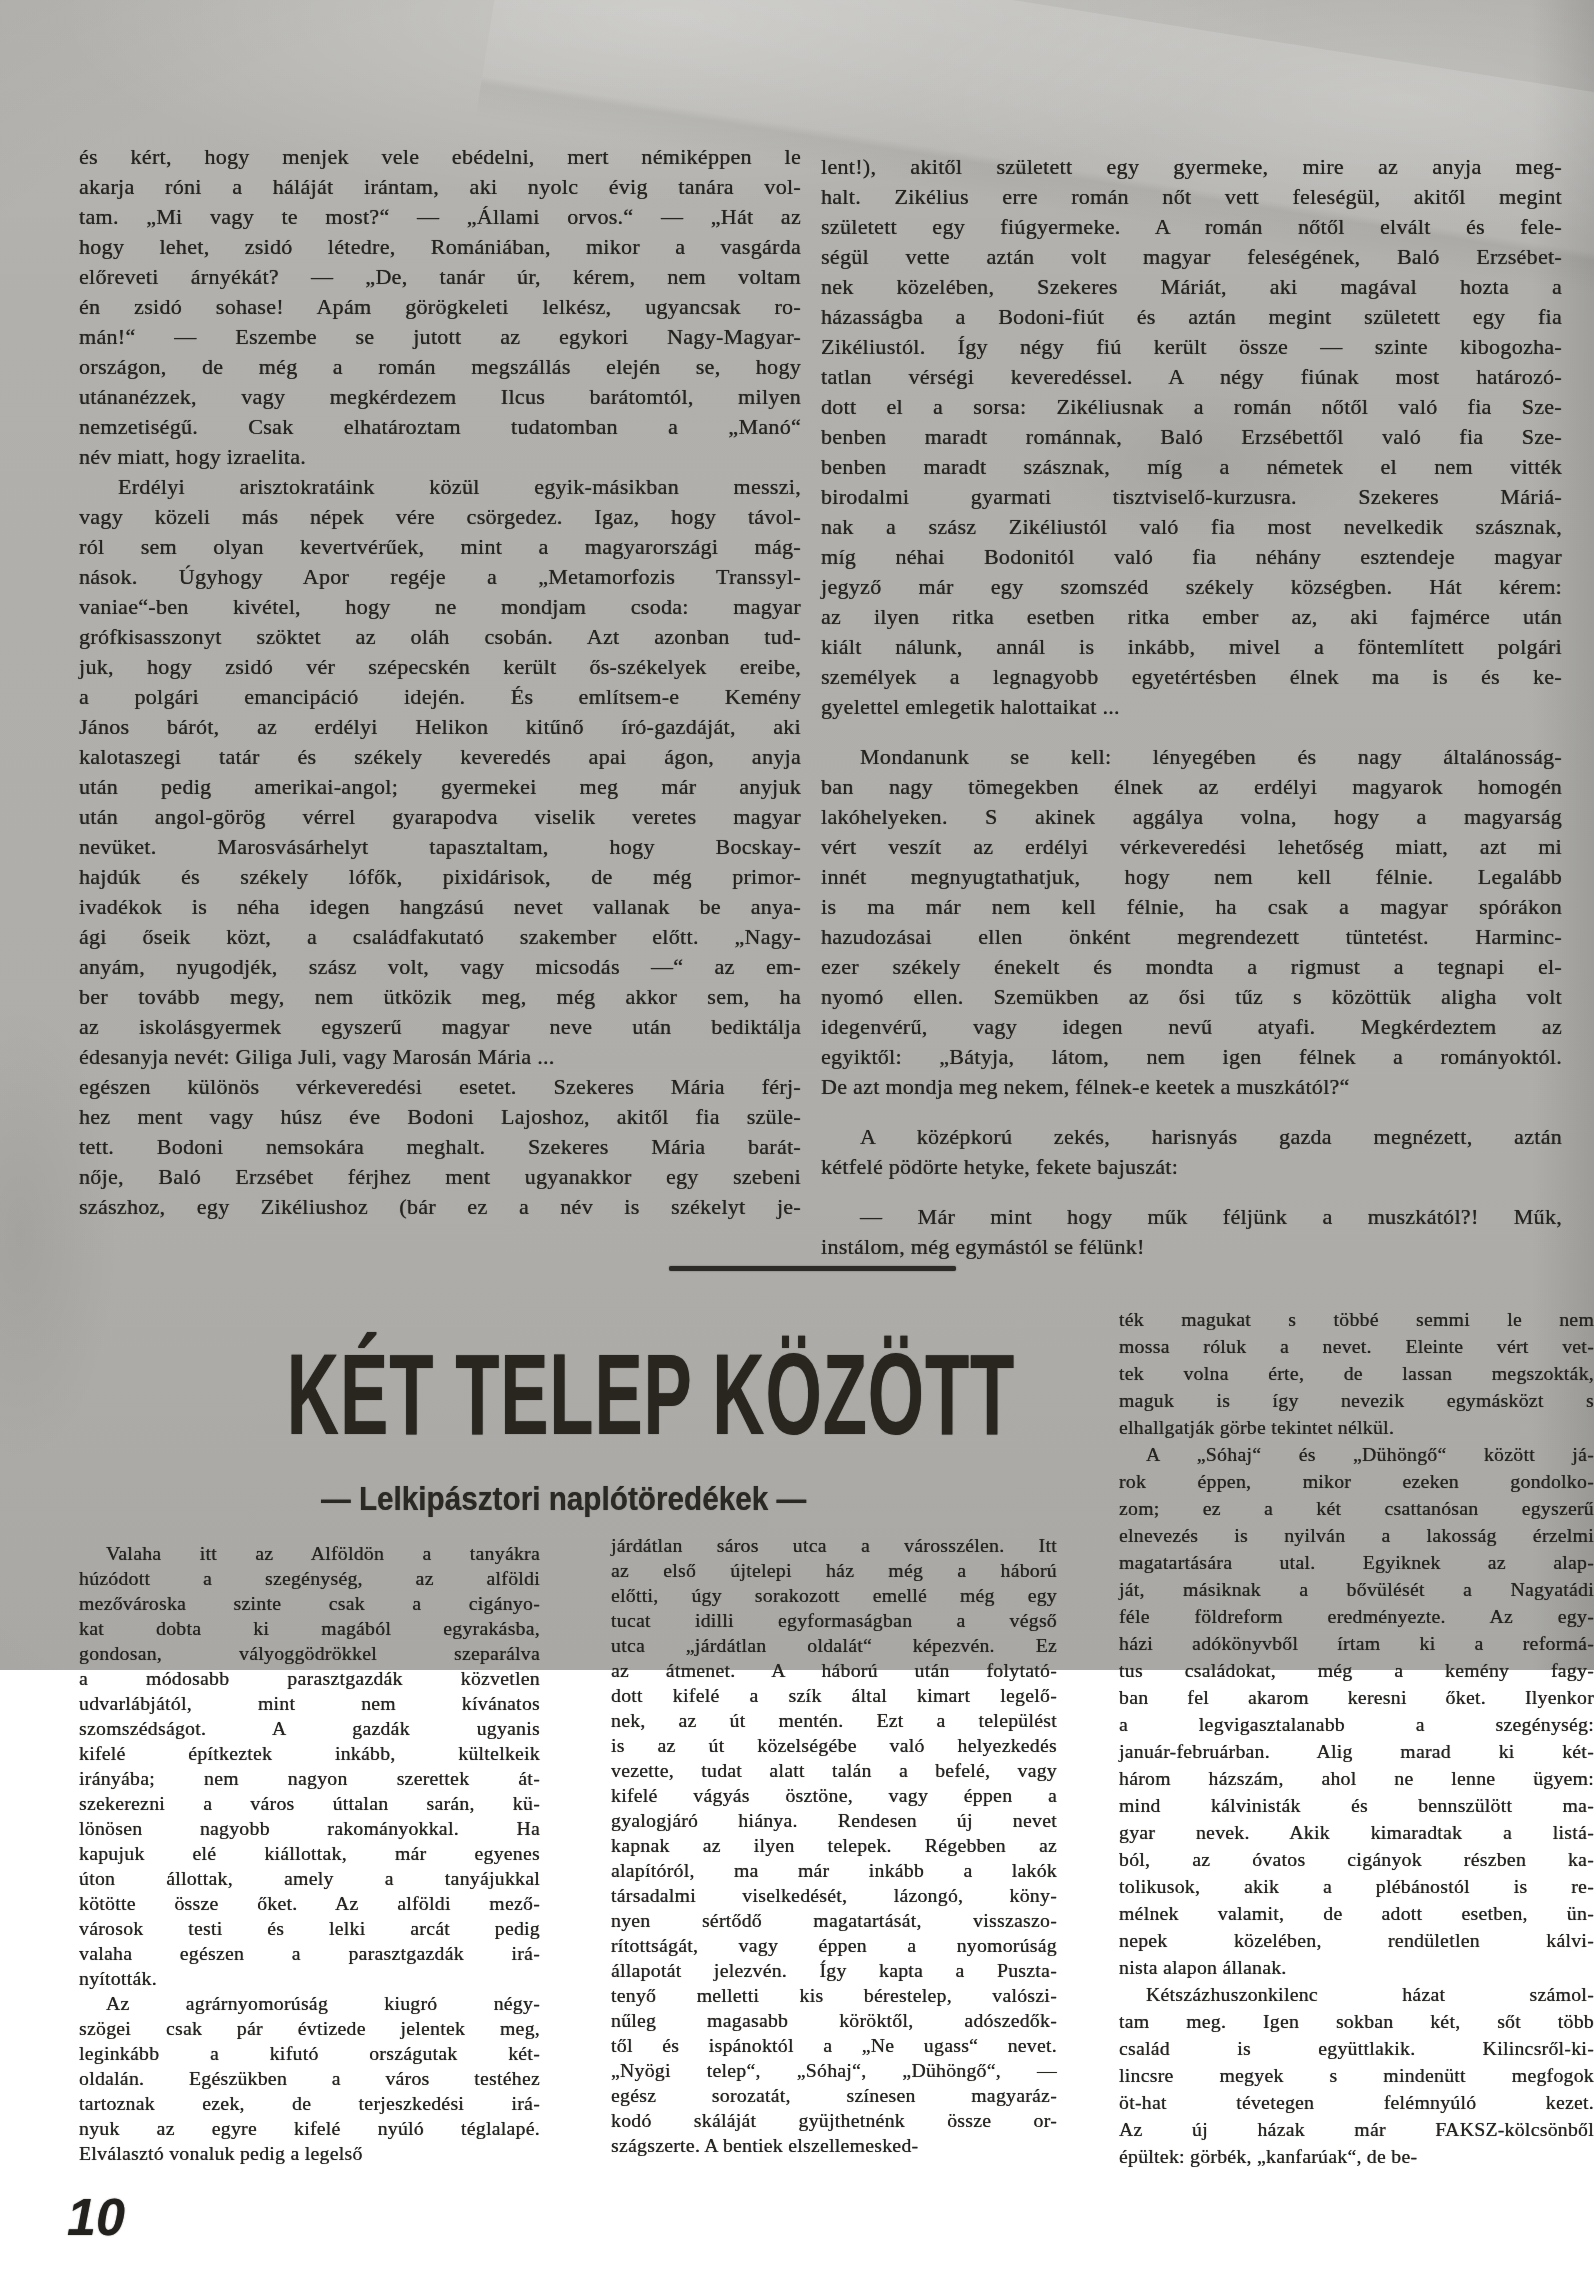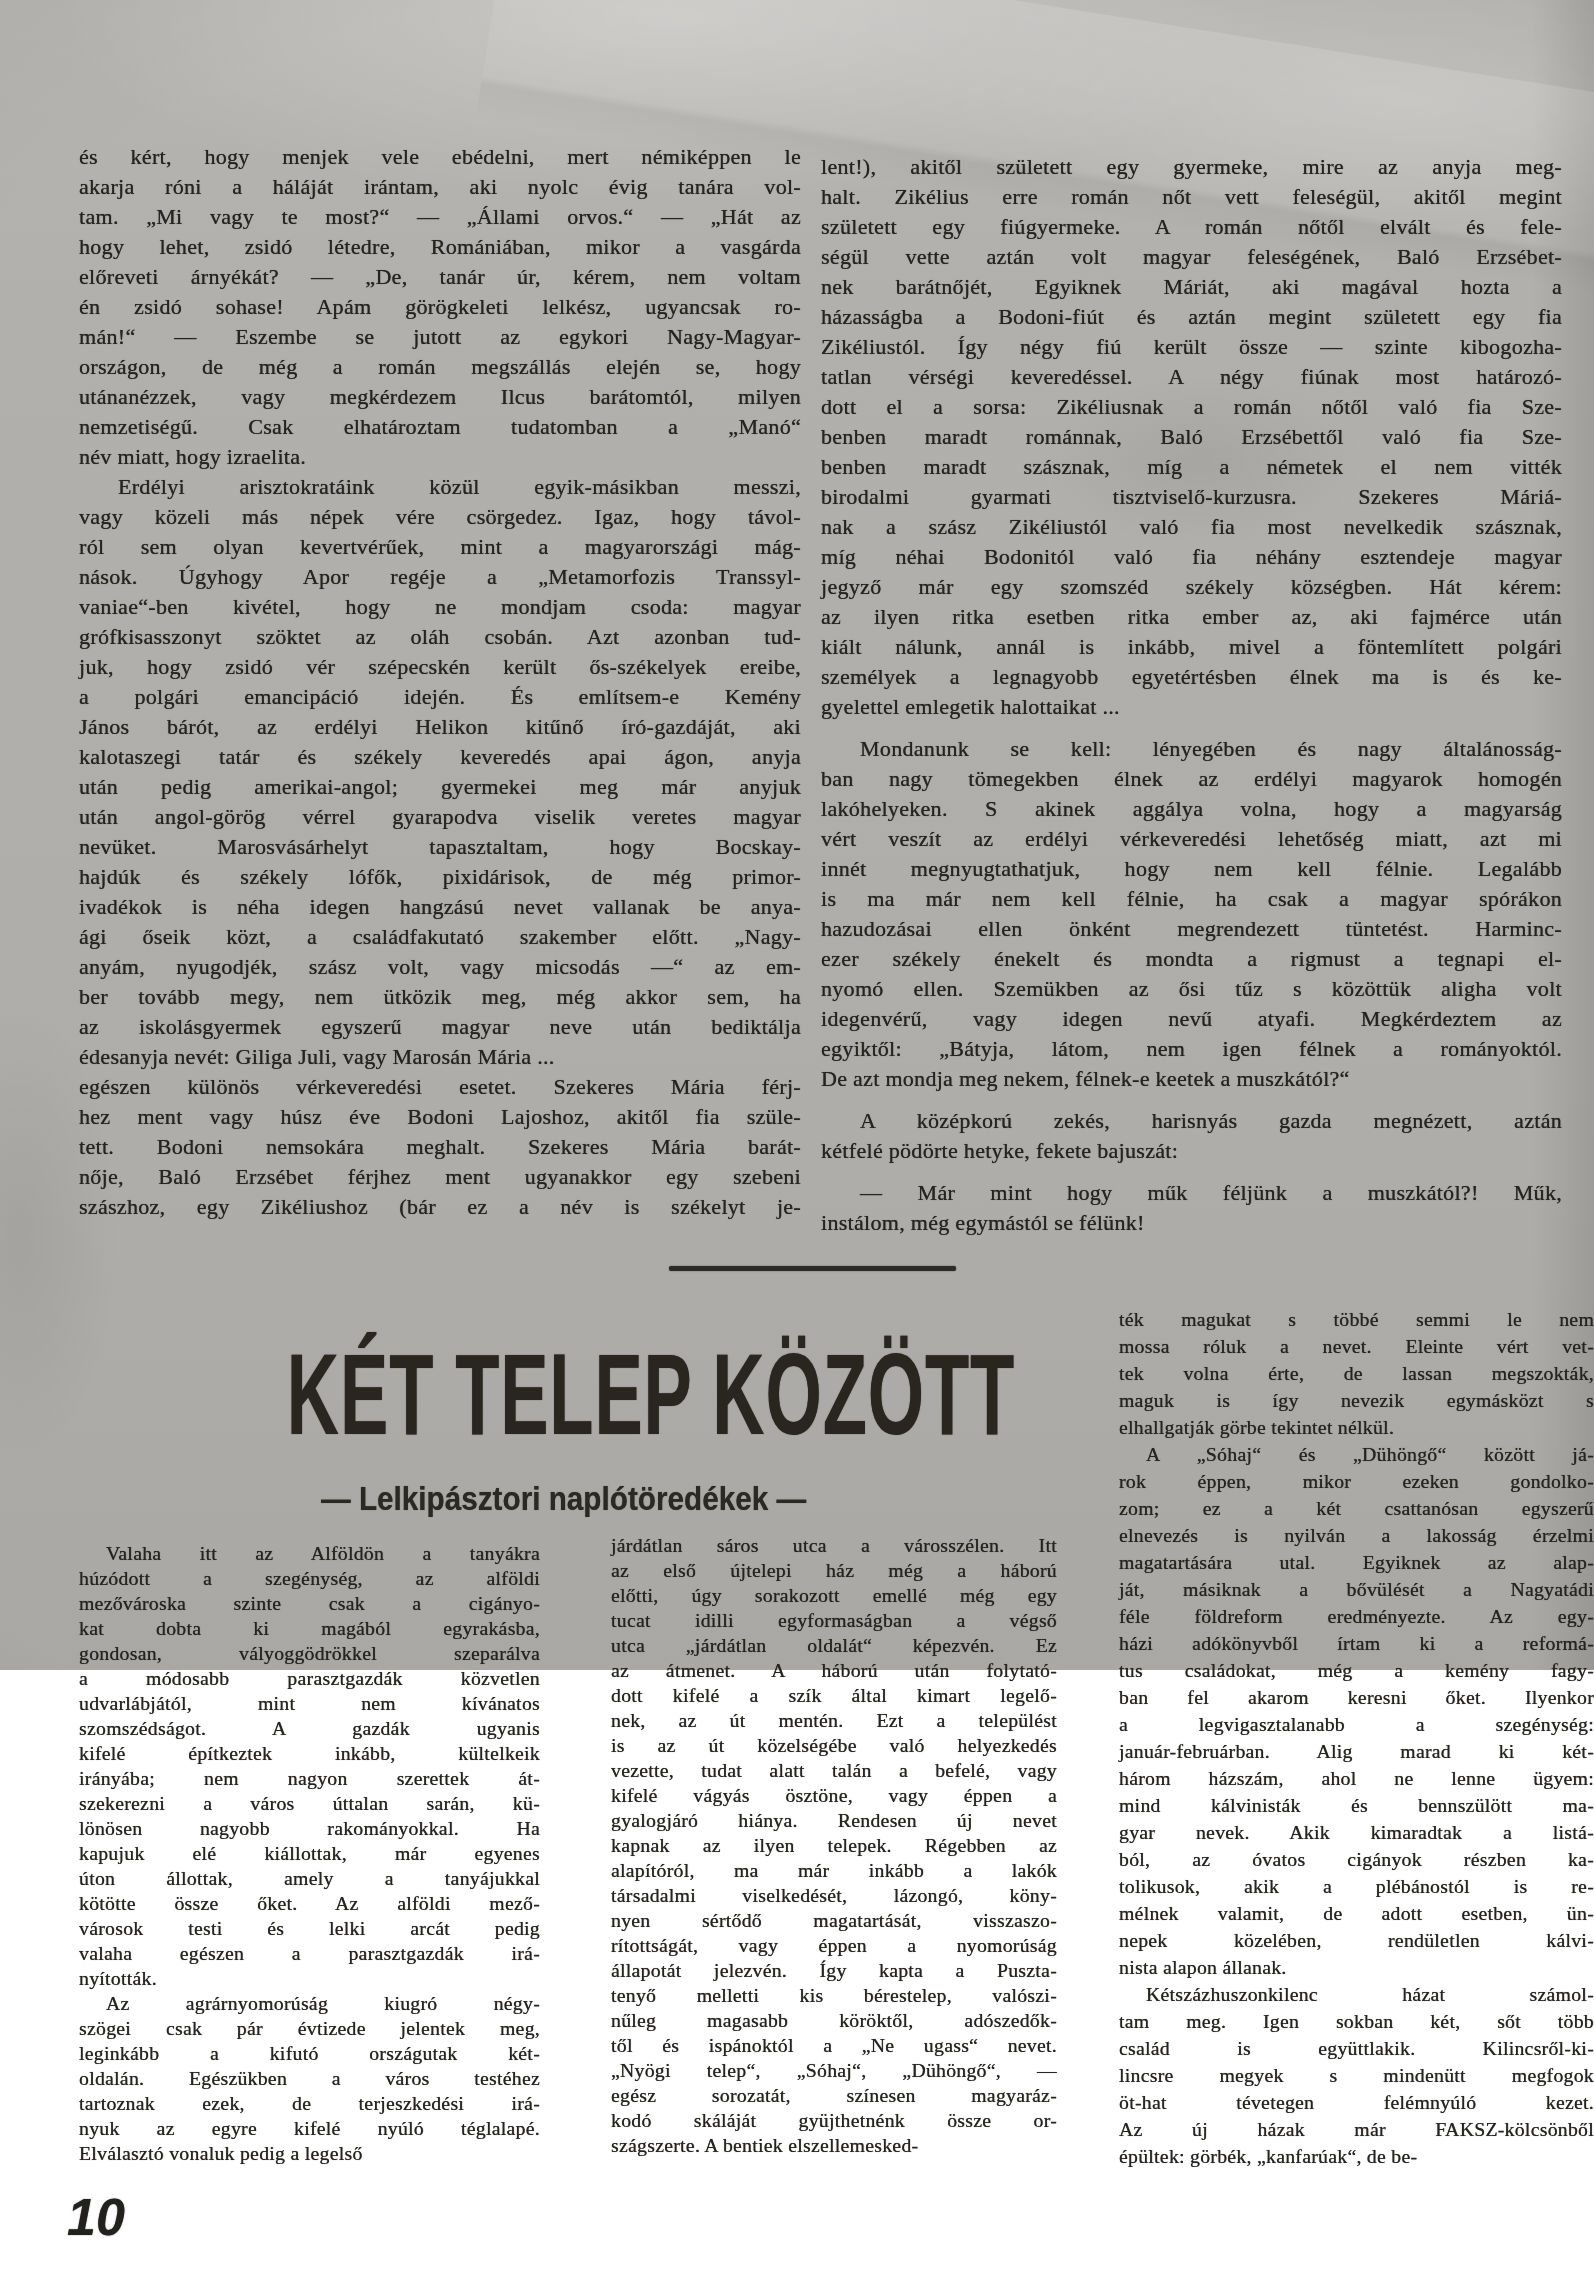--- a/index.html
+++ b/index.html
@@ -25,21 +25,21 @@
     background: linear-gradient(to bottom, rgba(255,255,255,0.14), rgba(255,255,255,0.05) 55%, rgba(0,0,0,0.04) 58%, rgba(255,255,255,0) 70%);
     pointer-events: none;
   }
   .col {
     position: absolute;
     text-shadow: 0 0 0.8px rgba(32,30,26,0.65), 0.3px 0 0 rgba(32,30,26,0.35);
     letter-spacing: 0.3px;
   }
   .line { text-align: justify; text-align-last: justify; white-space: nowrap; overflow: visible; }
   .line.end { text-align-last: left; }
-  .line.gap { margin-top: 12px; }
+  .line.gap { margin-top: 20px; }
   .upper .line { font-size: 22px; line-height: 30px; height: 30px; }
   .upper .line.ind { text-indent: 39px; }
   .lower .line { font-size: 19.7px; line-height: 25px; height: 25px; }
   .lower.tall .line { line-height: 27px; height: 27px; }
   .lower .line.ind { text-indent: 27px; }
   .rule {
     position: absolute; left: 669px; top: 1266px; width: 287px; height: 5.3px;
     background: #2d2b28; border-radius: 2px;
     box-shadow: 0 0 1.3px rgba(40,38,34,0.8);
   }
@@ -115,21 +115,21 @@
       <div class="line">tett. Bodoni nemsokára meghalt. Szekeres Mária barát-</div>
       <div class="line">nője, Baló Erzsébet férjhez ment ugyanakkor egy szebeni</div>
       <div class="line">szászhoz, egy Zikéliushoz (bár ez a név is székelyt je-</div>
     </div>
 
   <div class="col upper" style="left:821px; top:152px; width:741px;">
       <div class="line">lent!), akitől született egy gyermeke, mire az anyja meg-</div>
       <div class="line">halt. Zikélius erre román nőt vett feleségül, akitől megint</div>
       <div class="line">született egy fiúgyermeke. A román nőtől elvált és fele-</div>
       <div class="line">ségül vette aztán volt magyar feleségének, Baló Erzsébet-</div>
-      <div class="line">nek barátnőjét, Egyiknek Máriát, aki magával hozta a</div>
+      <div class="line">nek közelében, Szekeres Máriát, aki magával hozta a</div>
       <div class="line">házasságba a Bodoni-fiút és aztán megint született egy fia</div>
       <div class="line">Zikéliustól. Így négy fiú került össze — szinte kibogozha-</div>
       <div class="line">tatlan vérségi keveredéssel. A négy fiúnak most határozó-</div>
       <div class="line">dott el a sorsa: Zikéliusnak a román nőtől való fia Sze-</div>
       <div class="line">benben maradt románnak, Baló Erzsébettől való fia Sze-</div>
       <div class="line">benben maradt szásznak, míg a németek el nem vitték</div>
       <div class="line">birodalmi gyarmati tisztviselő-kurzusra. Szekeres Máriá-</div>
       <div class="line">nak a szász Zikéliustól való fia most nevelkedik szásznak,</div>
       <div class="line">míg néhai Bodonitól való fia néhány esztendeje magyar</div>
       <div class="line">jegyző már egy szomszéd székely községben. Hát kérem:</div>

